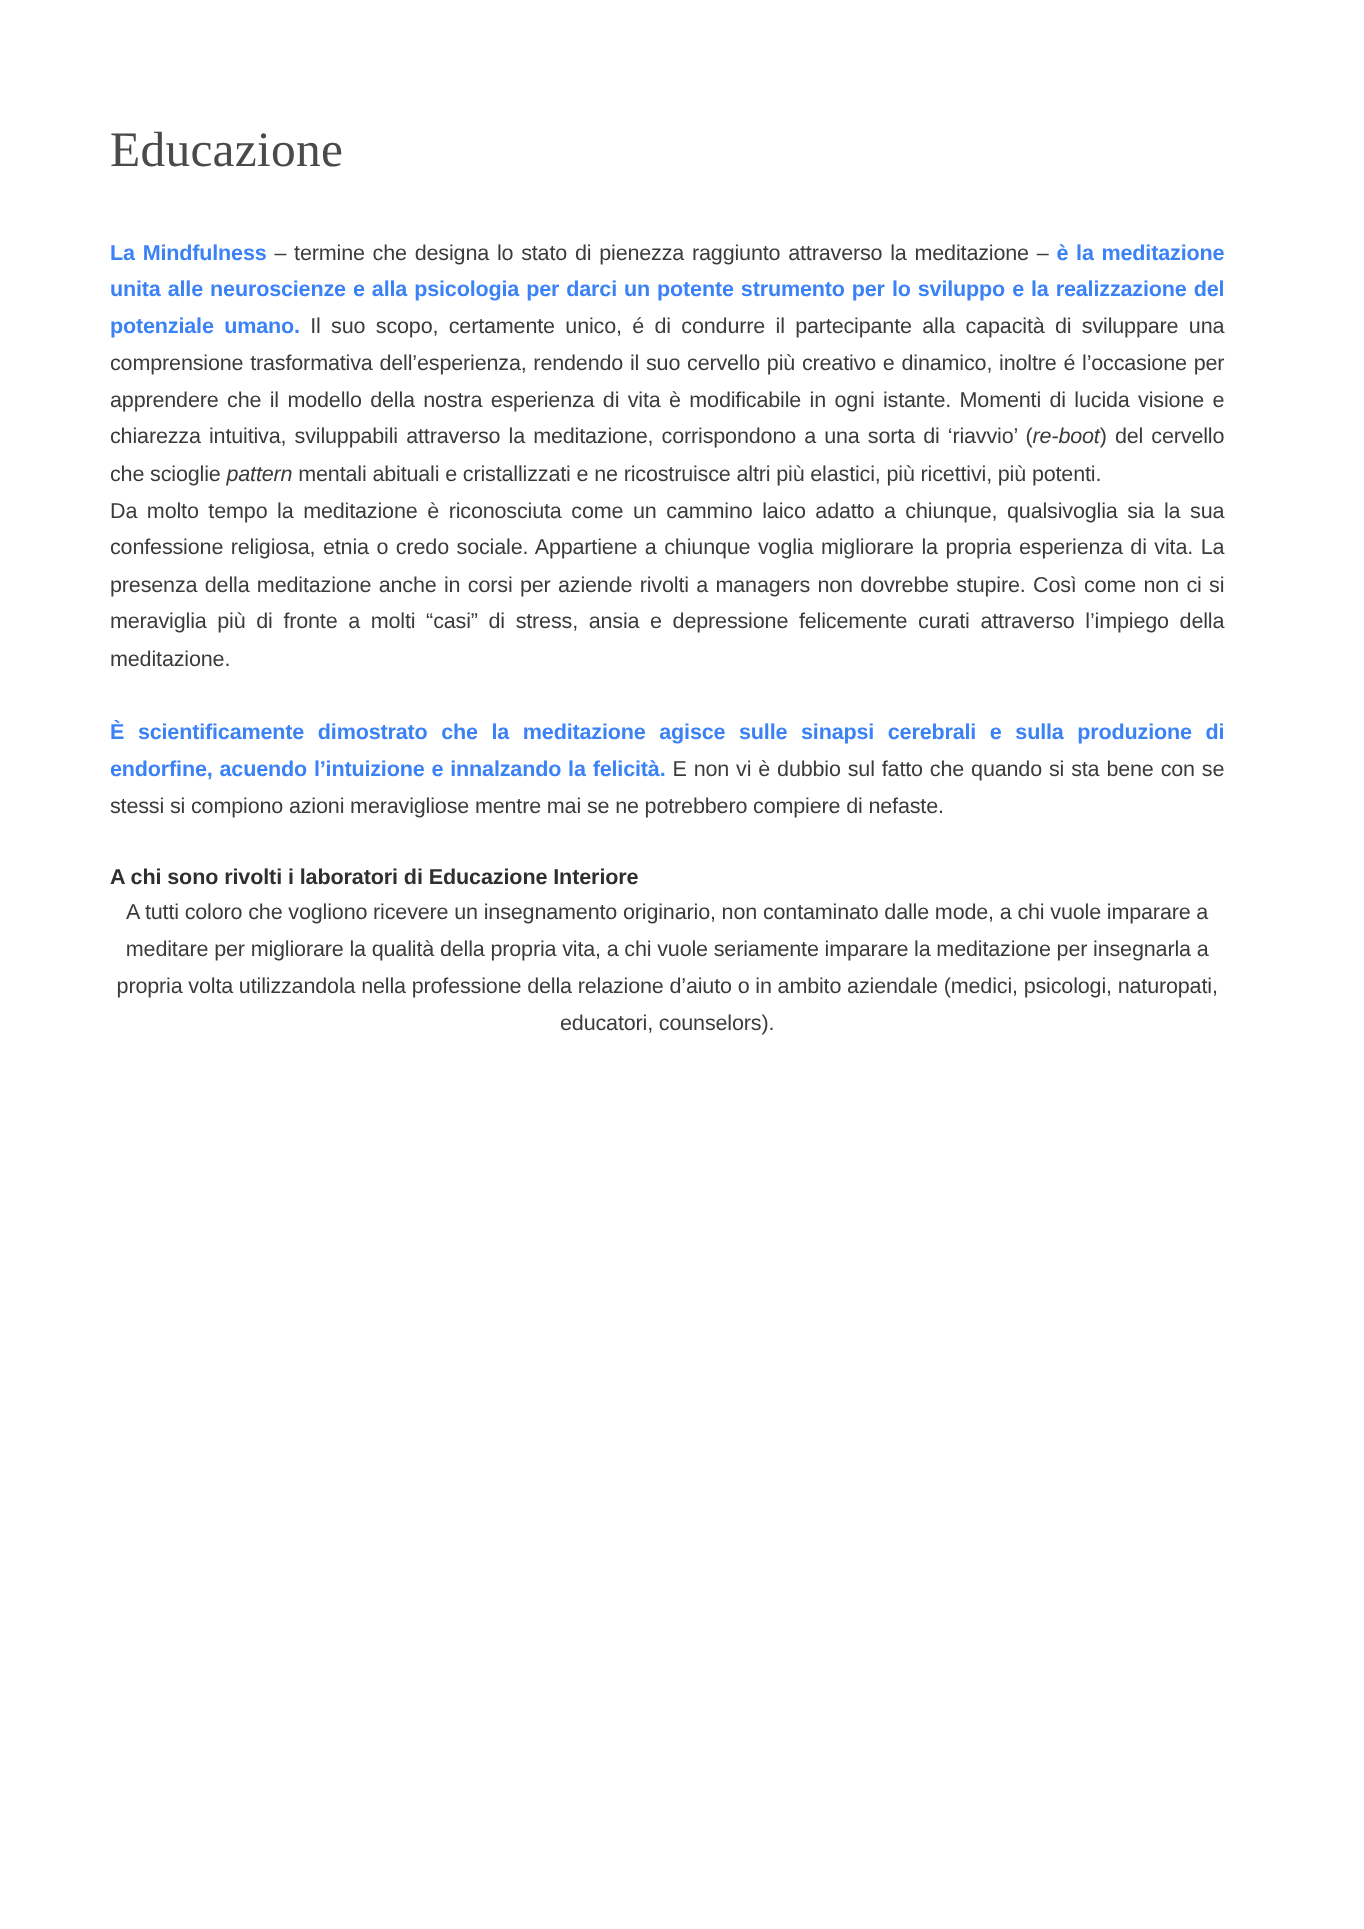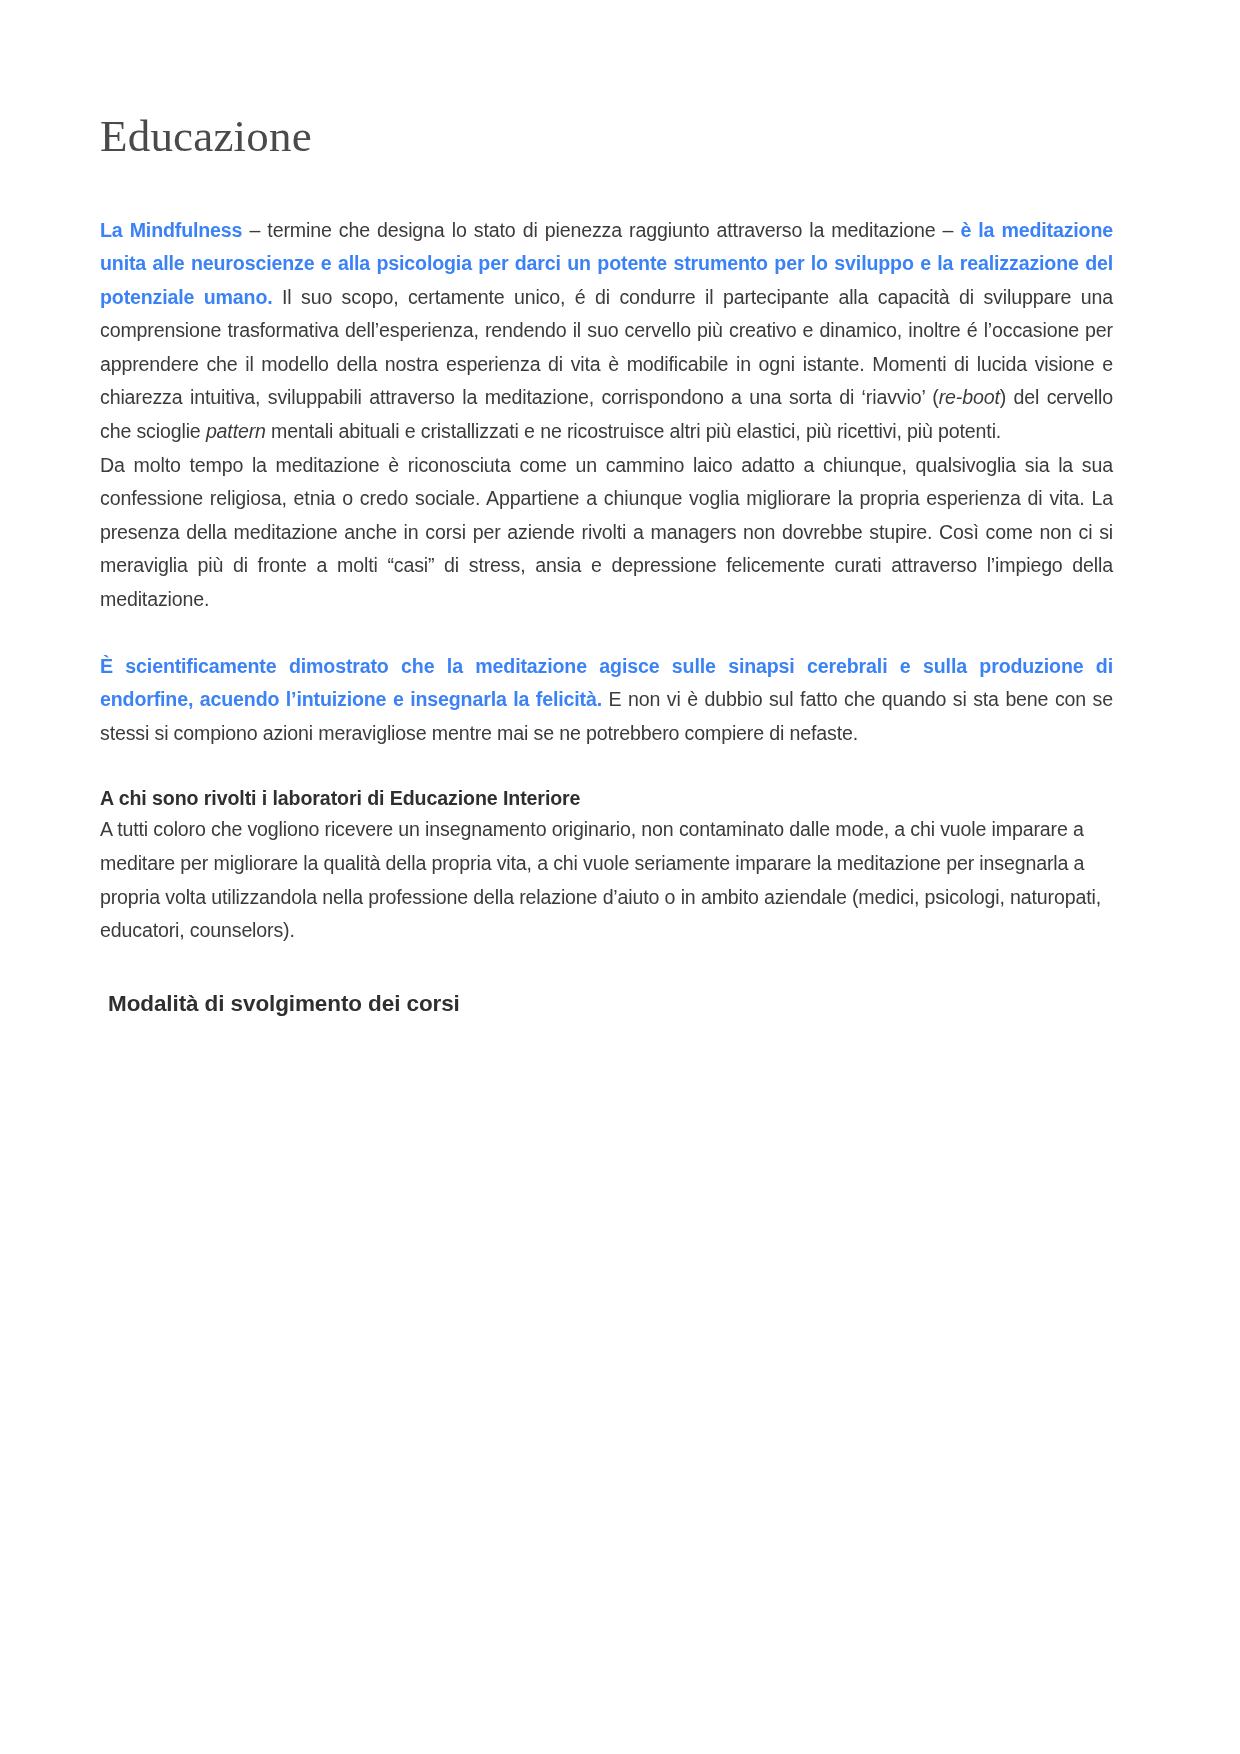--- a/index.html
+++ b/index.html
@@ -50,21 +50,21 @@
     line-height: 33.6px;
     color: #3b3b3b;
     margin: 0;
     text-align: justify;
     text-justify: inter-word;
     letter-spacing: -0.15px;
     font-stretch: semi-condensed;
   }
 
   .para.left {
-    text-align: left;
+    text-align: center;
   }
 
   .para b, .para strong, .bold-run {
     font-weight: 700;
     color: #3b82f6;
   }
 
   .ital {
     font-style: italic;
   }
@@ -101,28 +101,27 @@
   <div class="content">
 
     <h1 class="doc-title">Educazione</h1>
 
     <p class="para"><span class="bold-run">La Mindfulness</span><span> – termine che designa lo stato di pienezza raggiunto attraverso la meditazione – </span><span class="bold-run">è la meditazione unita alle neuroscienze e alla psicologia per darci un potente strumento per lo sviluppo e la realizzazione del potenziale umano.</span><span> Il suo scopo, certamente unico, é di condurre il partecipante alla capacità di sviluppare una comprensione trasformativa dell’esperienza, rendendo il suo cervello più creativo e dinamico, inoltre é l’occasione per apprendere che il modello della nostra esperienza di vita è modificabile in ogni istante. Momenti di lucida visione e chiarezza intuitiva, sviluppabili attraverso la meditazione, corrispondono a una sorta di ‘riavvio’ (</span><span class="ital">re-boot</span><span>) del cervello che scioglie </span><span class="ital">pattern</span><span> mentali abituali e cristallizzati e ne ricostruisce altri più elastici, più ricettivi, più potenti.</span></p>
 
     <p class="para">Da molto tempo la meditazione è riconosciuta come un cammino laico adatto a chiunque, qualsivoglia sia la sua confessione religiosa, etnia o credo sociale. Appartiene a chiunque voglia migliorare la propria esperienza di vita. La presenza della meditazione anche in corsi per aziende rivolti a managers non dovrebbe stupire. Così come non ci si meraviglia più di fronte a molti “casi” di stress, ansia e depressione felicemente curati attraverso l’impiego della meditazione.</p>
 
     <div class="spacer-md"></div>
 
-    <p class="para"><span class="bold-run">È scientificamente dimostrato che la meditazione  agisce sulle sinapsi cerebrali e sulla produzione di endorfine, acuendo l’intuizione e insegnarla la felicità.</span><span> E non vi è dubbio sul fatto che quando si sta bene con se stessi si compiono azioni meravigliose mentre mai se ne potrebbero compiere di nefaste.</span></p>
+    <p class="para"><span class="bold-run">È scientificamente dimostrato che la meditazione  agisce sulle sinapsi cerebrali e sulla produzione di endorfine, acuendo l’intuizione e innalzando la felicità.</span><span> E non vi è dubbio sul fatto che quando si sta bene con se stessi si compiono azioni meravigliose mentre mai se ne potrebbero compiere di nefaste.</span></p>
 
     <div class="spacer-md"></div>
 
     <p class="subhead">A chi sono rivolti i laboratori di Educazione Interiore</p>
     <p class="para left">A tutti coloro che vogliono ricevere un insegnamento originario, non contaminato dalle mode, a chi vuole imparare a meditare per migliorare la qualità della propria vita, a chi vuole seriamente imparare la meditazione per insegnarla a propria volta utilizzandola nella professione della relazione d’aiuto o in ambito aziendale (medici, psicologi, naturopati, educatori, counselors).</p>
 
     <div class="spacer-lg"></div>
 
-    <p class="section-head"> Modalità di svolgimento dei corsi</p>
 
     <div class="spacer-md"></div>
 
 
   </div>
 </div>
 
 </body></html>

